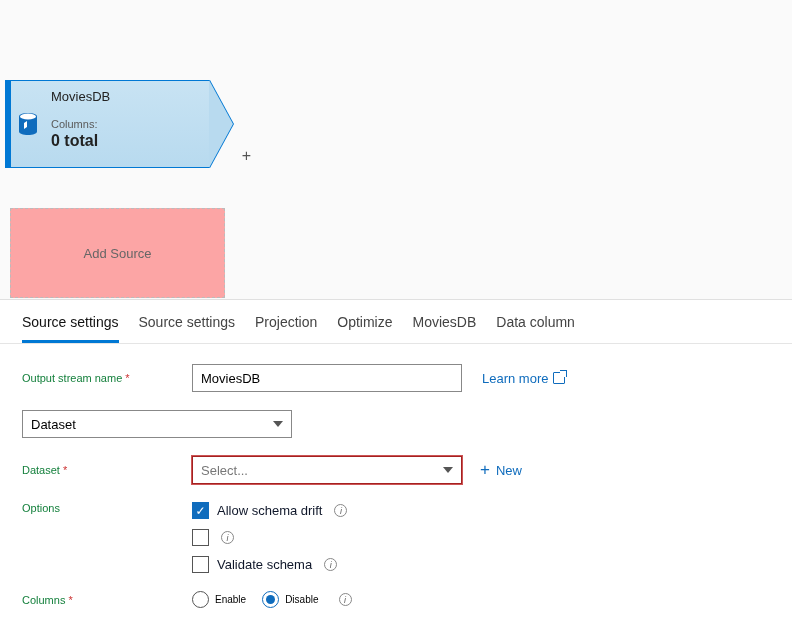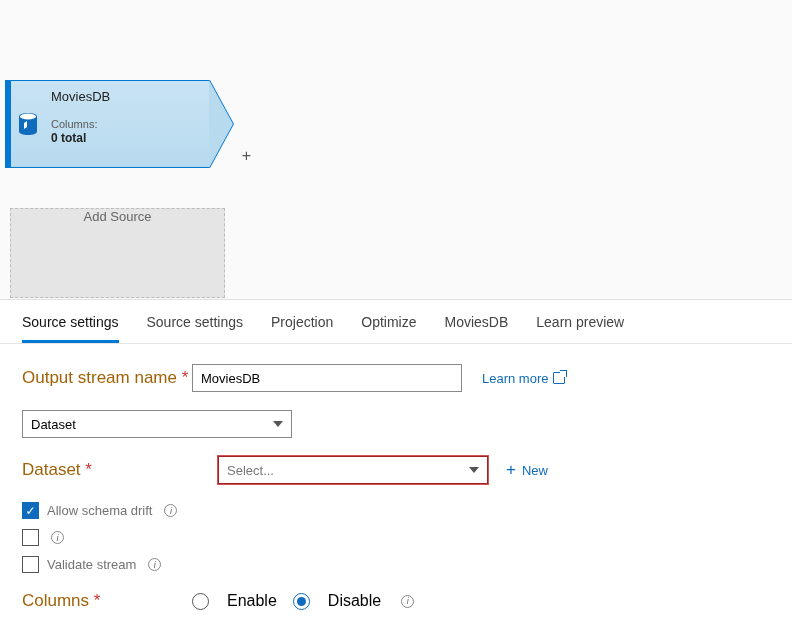--- a/index.html
+++ b/index.html
@@ -24,73 +24,73 @@
   border-left:24px solid #b8daef;
   filter: drop-shadow(1px 0 0 #0078d4);
 }
 .node-icon {
   width:34px; display:flex; align-items:center; justify-content:center;
 }
 .node-icon svg { width:20px; height:24px; }
 .node-body { padding: 8px 6px; flex:1; }
 .node-title { font-size:13px; color:#222; margin-bottom:14px; }
 .node-sub { font-size:11px; color:#5a5a5a; line-height:1.2; }
-.node-sub b { color:#222; font-size:12px; }
+.node-sub b { color:#222; font-size:16px; }
 .plus-add { position:absolute; right:-42px; bottom:2px; font-size:16px; color:#555; cursor:pointer; }
 
 .add-source {
   position:absolute; top:208px; left:10px;
   width:215px; height:90px;
   border:1px dashed #bbb;
-  display:flex; justify-content:center;
-  font-size:13px; color:#666; background:#e5e5e5;
+  display:flex; align-items:center; justify-content:center;
+  font-size:13px; color:#666; background:#fca5a5;
   cursor:pointer;
 }
 
 .tabs {
-  display:flex; gap:28px; padding: 14px 22px 0 22px;
+  display:flex; gap:20px; padding: 14px 22px 0 22px;
   border-bottom:1px solid #e5e5e5;
 }
 .tab { font-size:14px; color:#444; padding-bottom:10px; cursor:pointer; }
 .tab.active { color:#111; border-bottom:3px solid #0078d4; font-weight:400; }
 
 .panel { padding: 20px 22px; }
 .row { display:flex; align-items:center; margin-bottom:18px; }
-.row-label { width:170px; font-size:17px; color:#a16207; }
+.row-label { width:170px; font-size:11px; color:#15803d; }
 .req::after { content:" *"; color:#c33; }
 
 .txt-input {
   width:270px; height:28px; padding:2px 8px; font-size:13px;
   border:1px solid #888; outline:none;
 }
 .sel {
   width:270px; height:28px; padding:2px 8px; font-size:13px;
   border:1px solid #888; background:#fff; display:flex; align-items:center; justify-content:space-between;
   cursor:pointer;
 }
-.sel.error { border:1px solid #a52121; outline:1px solid #c55;margin-left:26px; }
+.sel.error { border:1px solid #a52121; outline:1px solid #c55; }
 .chev { display:inline-block; width:0;height:0;border-left:5px solid transparent;border-right:5px solid transparent;border-top:6px solid #555;}
 
 .link { color:#0f6cbd; font-size:13px; margin-left:20px; display:inline-flex; align-items:center; gap:5px; cursor:pointer; }
 .ext-icon { width:12px; height:12px; border:1.4px solid #0f6cbd; border-radius:1px; position:relative; display:inline-block;}
 .ext-icon::after { content:""; position:absolute; top:-3px; right:-3px; width:6px; height:6px; border-top:1.4px solid #0f6cbd; border-right:1.4px solid #0f6cbd; background:#fff;}
 
 .new-btn { color:#0f6cbd; font-size:13px; margin-left:18px; display:inline-flex; align-items:center; gap:6px; cursor:pointer;}
 .plus-icon { font-size:17px; font-weight:300; }
 
 .opts { display:flex; flex-direction:column; gap:10px; }
-.chk { display:inline-flex; align-items:center; gap:8px; font-size:13px; color:#737373; cursor:pointer;}
+.chk { display:inline-flex; align-items:center; gap:8px; font-size:13px; color:#0f172a; cursor:pointer;}
 .chkbox { width:17px; height:17px; border:1px solid #555; display:inline-flex; align-items:center; justify-content:center; background:#fff;}
 .chkbox.checked { background:#0f6cbd; border-color:#0f6cbd; color:#fff; font-size:12px;}
 .chkbox.checked::after { content:"✓"; }
 .info { width:13px; height:13px; border:1px solid #888; border-radius:50%; display:inline-flex; align-items:center; justify-content:center; font-size:9px; color:#666; margin-left:4px; cursor:pointer;}
 .info::after{content:"i"; font-style:italic;}
 
 .radio-group { display:inline-flex; align-items:center; gap:16px; }
-.radio { display:inline-flex; align-items:center; gap:18px; font-size:16px; cursor:pointer;}
+.radio { display:inline-flex; align-items:center; gap:6px; font-size:10px; cursor:pointer;}
 .rbtn { width:17px; height:17px; border:1px solid #555; border-radius:50%; display:inline-flex; align-items:center; justify-content:center;}
 .rbtn.on { border-color:#0f6cbd;}
 .rbtn.on::after { content:""; width:9px; height:9px; background:#0f6cbd; border-radius:50%;}
 </style>
 </head>
 <body>
 
 <div class="canvas">
   <div class="source-node">
     <div class="node-icon">
@@ -114,21 +114,21 @@
     <span>Add Source</span>
   </div>
 </div>
 
 <div class="tabs">
   <div class="tab active">Source settings</div>
   <div class="tab">Source settings</div>
   <div class="tab">Projection</div>
   <div class="tab">Optimize</div>
   <div class="tab">MoviesDB</div>
-  <div class="tab">Learn preview</div>
+  <div class="tab">Data column</div>
 </div>
 
 <div class="panel">
 
   <div class="row">
     <div class="row-label req">Output stream name</div>
     <input class="txt-input" value="MoviesDB" style="">
     <a class="link">
       <span>Learn more</span>
       <span class="ext-icon"></span>
@@ -148,33 +148,34 @@
       <span style="color:#777">Select...</span>
       <span class="chev"></span>
     </div>
     <span class="new-btn">
       <span class="plus-icon">+</span>
       <span>New</span>
     </span>
   </div>
 
   <div class="row" style="align-items:flex-start">
+    <div class="row-label">Options</div>
     <div class="opts">
       <label class="chk">
         <span class="chkbox checked"></span>
         <span>Allow schema drift</span>
         <span class="info"></span>
       </label>
       <label class="chk">
         <span class="chkbox"></span>
         <span class="info"></span>
       </label>
       <label class="chk">
         <span class="chkbox"></span>
-        <span>Validate stream</span>
+        <span>Validate schema</span>
         <span class="info"></span>
       </label>
     </div>
   </div>
 
   <div class="row">
     <div class="row-label req">Columns</div>
     <div class="radio-group">
       <label class="radio">
         <span class="rbtn"></span>

